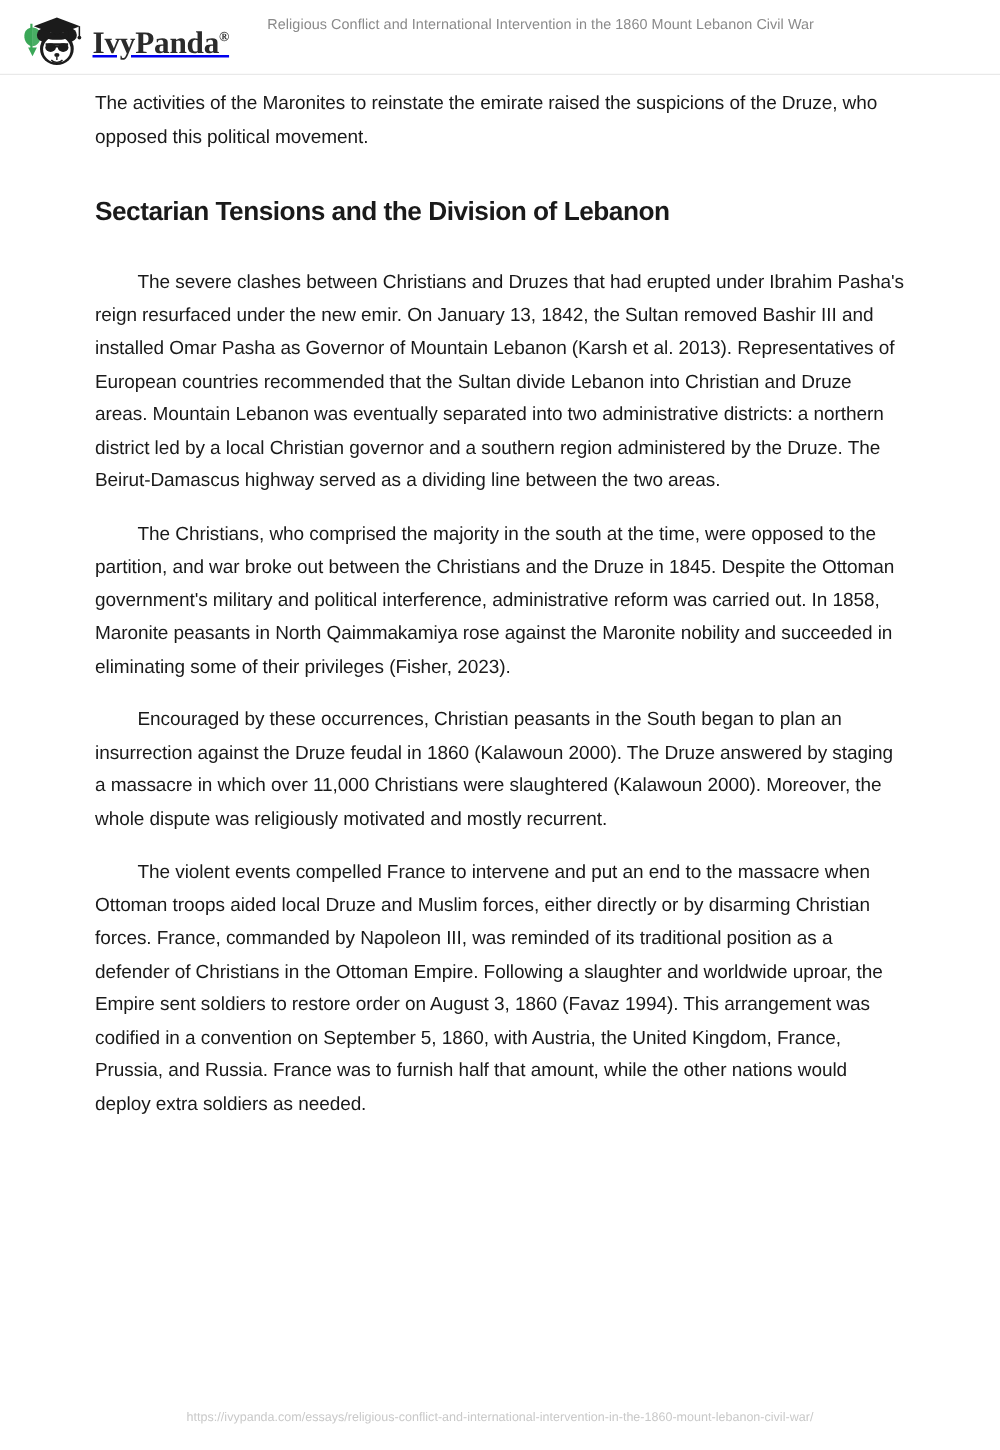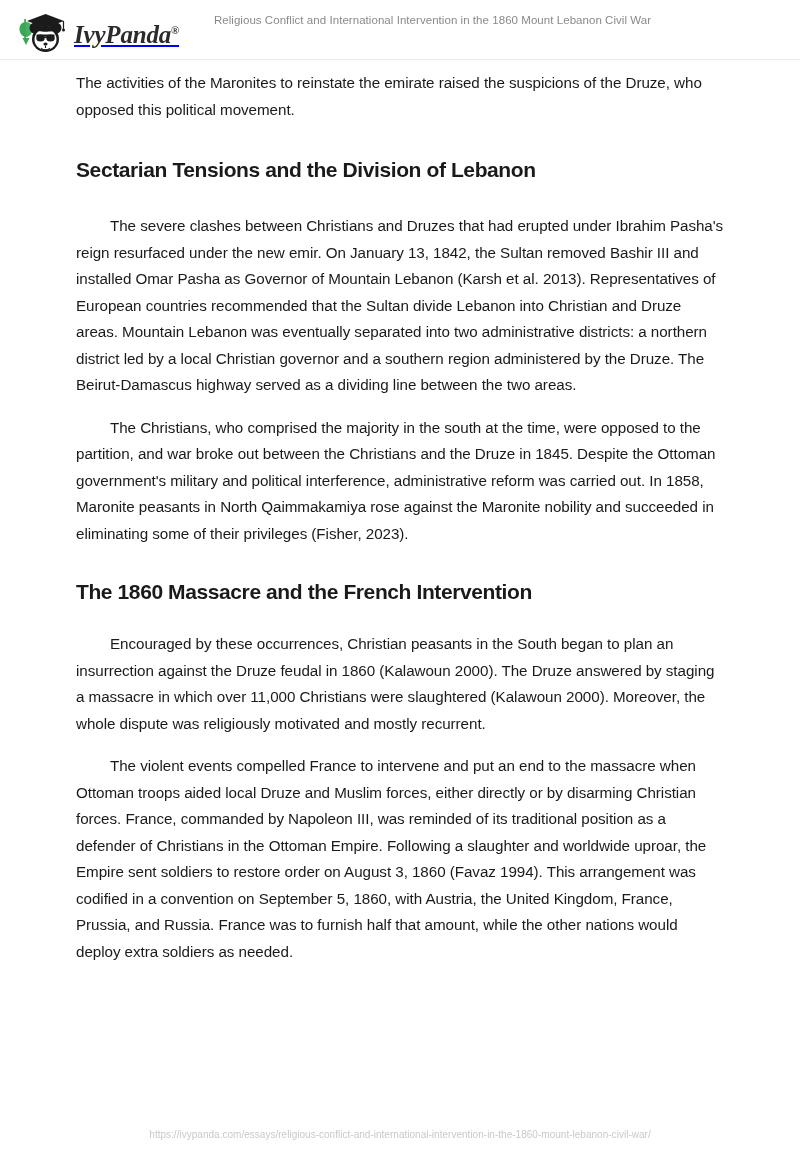--- a/index.html
+++ b/index.html
@@ -54,21 +54,20 @@
 
   .brand-word {
     font-family: "Liberation Serif", serif;
     font-size: 25px;
     font-weight: bold;
     color: #2b2b2b;
     letter-spacing: -0.2px;
     line-height: 1;
     position: relative;
     top: 1px;
-    font-style: italic;
   }
   .brand-word .reg {
     font-size: 11px;
     vertical-align: super;
     font-weight: bold;
     line-height: 0;
   }
 
   .header-title {
     position: absolute;
@@ -202,21 +201,20 @@
   <div class="content">
 
     <p class="para lead">The activities of the Maronites to reinstate the emirate raised the suspicions of the Druze, who opposed this political movement.</p>
 
     <h2 class="section-heading first">Sectarian Tensions and the Division of Lebanon</h2>
 
     <p class="para indent">The severe clashes between Christians and Druzes that had erupted under Ibrahim Pasha's reign resurfaced under the new emir. On January 13, 1842, the Sultan removed Bashir III and installed Omar Pasha as Governor of Mountain Lebanon (Karsh et al. 2013). Representatives of European countries recommended that the Sultan divide Lebanon into Christian and Druze areas. Mountain Lebanon was eventually separated into two administrative districts: a northern district led by a local Christian governor and a southern region administered by the Druze. The Beirut-Damascus highway served as a dividing line between the two areas.</p>
 
     <p class="para indent">The Christians, who comprised the majority in the south at the time, were opposed to the partition, and war broke out between the Christians and the Druze in 1845. Despite the Ottoman government's military and political interference, administrative reform was carried out. In 1858, Maronite peasants in North Qaimmakamiya rose against the Maronite nobility and succeeded in eliminating some of their privileges (Fisher, 2023).</p>
 
-    <h2 class="section-heading">The 1860 Massacre and the French Intervention</h2>
 
     <p class="para indent">Encouraged by these occurrences, Christian peasants in the South began to plan an insurrection against the Druze feudal in 1860 (Kalawoun 2000). The Druze answered by staging a massacre in which over 11,000 Christians were slaughtered (Kalawoun 2000). Moreover, the whole dispute was religiously motivated and mostly recurrent.</p>
 
     <p class="para indent">The violent events compelled France to intervene and put an end to the massacre when Ottoman troops aided local Druze and Muslim forces, either directly or by disarming Christian forces. France, commanded by Napoleon III, was reminded of its traditional position as a defender of Christians in the Ottoman Empire. Following a slaughter and worldwide uproar, the Empire sent soldiers to restore order on August 3, 1860 (Favaz 1994). This arrangement was codified in a convention on September 5, 1860, with Austria, the United Kingdom, France, Prussia, and Russia. France was to furnish half that amount, while the other nations would deploy extra soldiers as needed.</p>
   </div>
 
   <div class="page-footer">
     <span class="footer-url">https://ivypanda.com/essays/religious-conflict-and-international-intervention-in-the-1860-mount-lebanon-civil-war/</span>
   </div>
 

